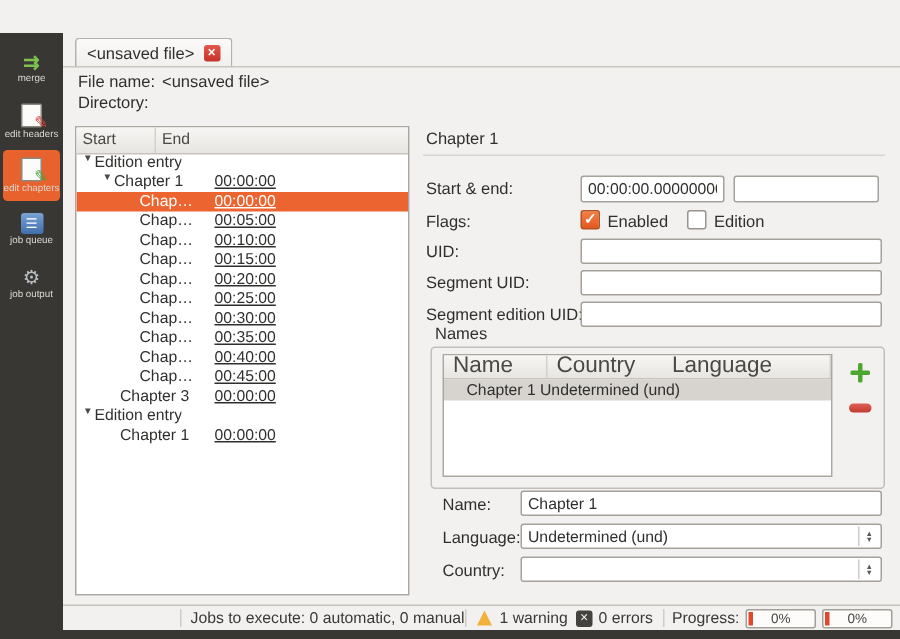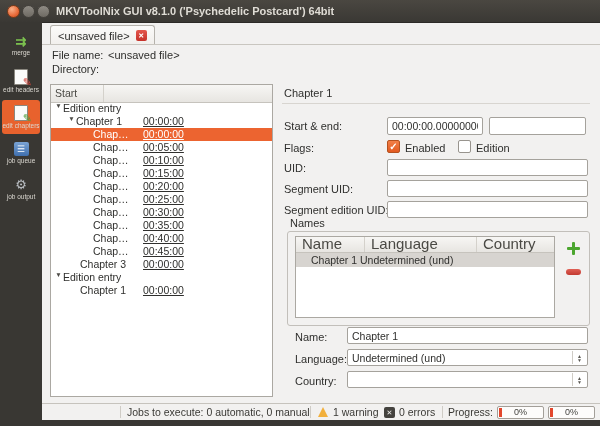--- a/index.html
+++ b/index.html
@@ -94,26 +94,20 @@
   .pbar{position:absolute;top:2px;width:47px;height:13px;background:#fdfcfb;border:1px solid #a39f99;border-radius:2px;box-sizing:border-box;}
   .psliver{position:absolute;left:1px;top:1px;bottom:1px;width:3px;background:#e2462c;}
   .ptext{position:absolute;left:0;right:0;top:0;text-align:center;font-size:9px;line-height:11px;color:#44433f;}
   .footer{position:absolute;left:0;top:420px;width:600px;height:6px;background:#393733;}
 </style>
 </head>
 <body>
 
 <div class="win">
 
-  <div class="titlebar">
-    <span class="winbtn close"></span>
-    <span class="winbtn min"></span>
-    <span class="winbtn max"></span>
-    <span class="title">MKVToolNix GUI v8.1.0 ('Psychedelic Postcard') 64bit</span>
-  </div>
 
   <div class="sidebar">
     <div class="stool" style="top:6px">
       <span class="ic-merge">⇉</span>
       <span class="slabel">merge</span>
     </div>
     <div class="stool" style="top:42px">
       <span class="ic-doc">
           <i class="pencil red">✎</i>
         </span>
@@ -142,20 +136,21 @@
   <div class="tabline"></div>
 
   <span class="lab" style="left:52px;top:49px">File name:</span>
   <span class="lab" style="left:108px;top:49px">&lt;unsaved file&gt;</span>
   <span class="lab" style="left:52px;top:63px">Directory:</span>
   <span class="lab" style="left:108px;top:63px"></span>
 
   <div class="tree">
     <div class="thead">
       <span class="hc" style="width:48px">Start</span>
+      <span class="hc hc-last">End</span>
     </div>
     <div class="trows">
         <div class="trow">
           <span class="tind" style="width: 3px;"></span>
           <span class="texp">▼</span>
           <span class="tlab">Edition entry</span>
         </div>
         <div class="trow">
           <span class="tind" style="width: 16px;"></span>
           <span class="texp">▼</span>
@@ -254,22 +249,22 @@
 
     <span class="lab2" style="left:2px;top:120px">Segment edition UID:</span>
     <input class="tinput" style="left: 105px; top: 117px; width: 201px; height: 17px;" value="">
 
     <span class="lab2" style="left:8px;top:133px">Names</span>
     <div class="gframe" style="left:5px;top:147px;width:301px;height:93px"></div>
 
     <div class="ntable" style="left:13px;top:152px;width:260px;height:82px">
       <div class="nthead">
         <span class="nhc" style="width:62px">Name</span>
+        <span class="nhc nhc-last">Country</span>
         <span class="nhc" style="width:105px">Language</span>
-        <span class="nhc nhc-last">Country</span>
       </div>
       <div>
           <div class="nrow nsel">
             <span class="ncell n1">Chapter 1</span>
             <span class="ncell n2">Undetermined (und)</span>
             <span class="ncell n3"></span>
           </div>
         </div>
     </div>
 

